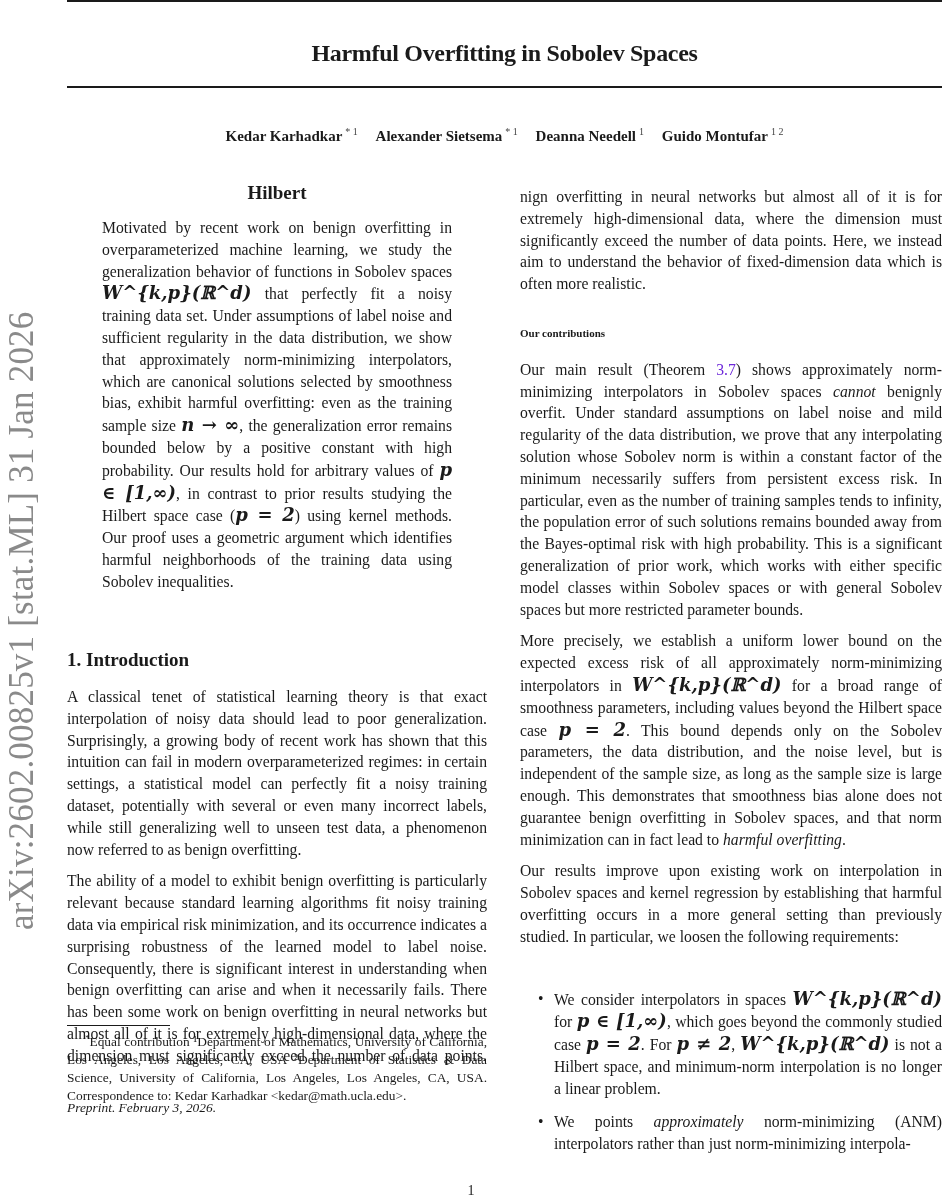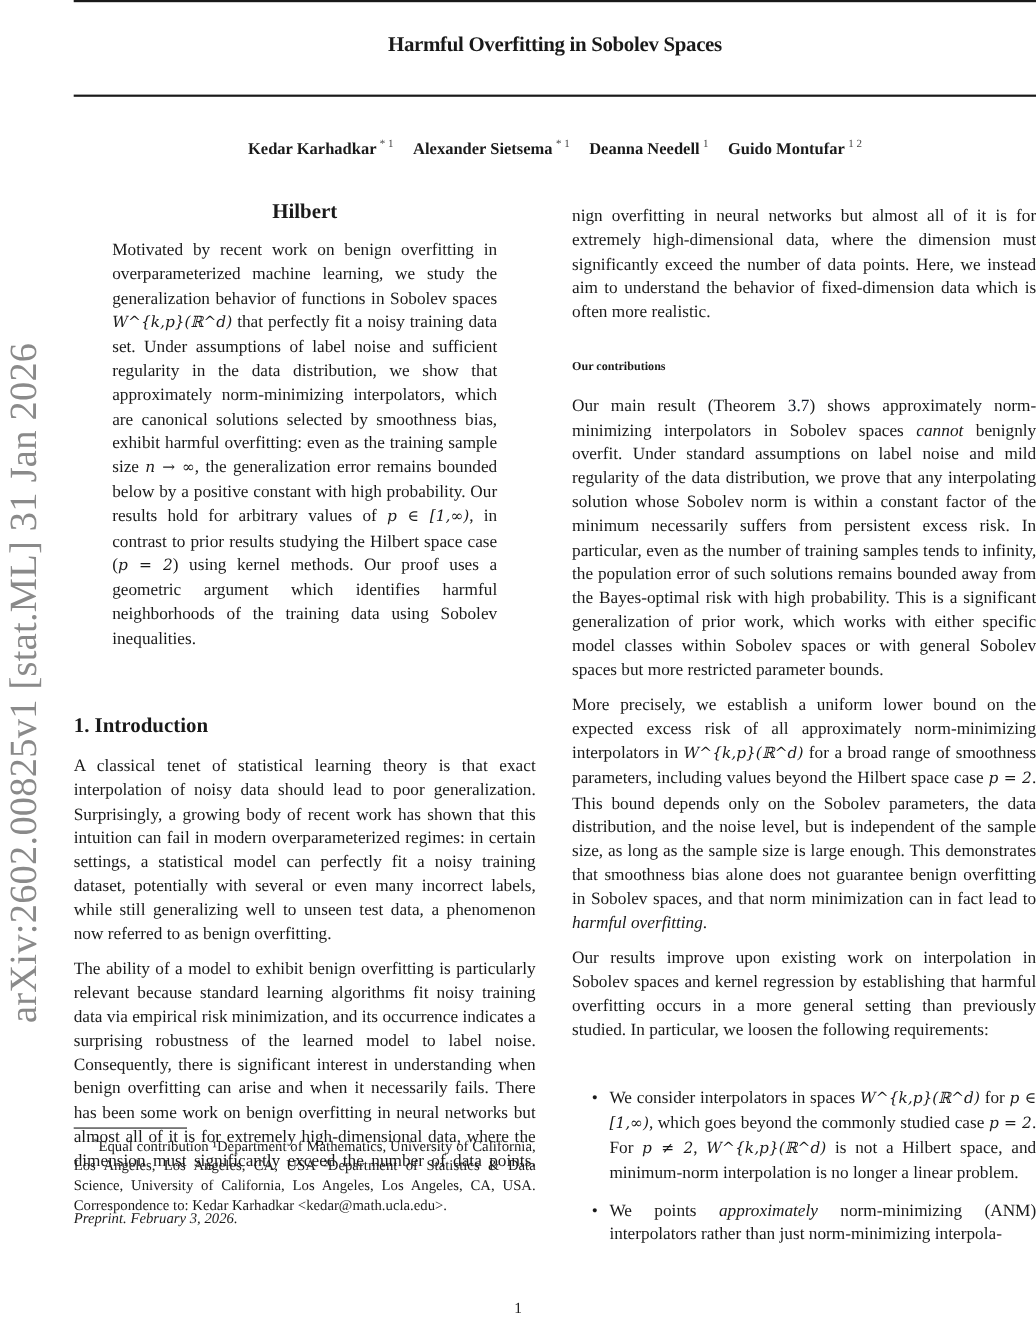--- a/index.html
+++ b/index.html
@@ -1,50 +1,50 @@
 <!DOCTYPE html>
 <html><head>
 <meta charset="utf-8">
 <style>
   html, body { margin:0; padding:0; background:#ffffff; }
   body { width:942px; height:1200px; position:relative; overflow:hidden;
          font-family:"Liberation Serif","DejaVu Serif",serif; color:#1a1a1a; }
   .rule { position:absolute; left:67px; width:875px; height:2px; background:#1a1a1a; }
   #rule-top { top:0px; height:2px; }
   #rule-mid { top:86px; height:2px; }
-  .title { position:absolute; top:30px; left:67px; width:875px; text-align:center;
-           font-size:19px; font-weight:bold; letter-spacing:-0.3px; }
+  .title { position:absolute; top:40px; left:67px; width:875px; text-align:center;
+           font-size:24px; font-weight:bold; letter-spacing:-0.3px; }
   .authors { position:absolute; top:126px; left:67px; width:875px; text-align:center;
              font-size:15px; font-weight:bold; }
   .authors .author { margin:0 7px; }
   .authors sup { font-weight:normal; font-size:10px; color:#444; margin-left:3px; }
   .arxiv { position:absolute; left:2px; top:930px; transform-origin:0 0; transform:rotate(-90deg);
            font-size:35px; color:#8a8a8a; white-space:nowrap; letter-spacing:0.2px; }
   .col { position:absolute; font-size:15.7px; line-height:21.8px; text-align:justify; }
   .colL { left:67px; width:420px; }
   .colR { left:520px; width:422px; }
   .abs-h { position:absolute; top:182px; left:102px; width:350px; text-align:center;
            font-size:19px; font-weight:bold; }
   .abs { position:absolute; top:217px; left:102px; width:350px; font-size:15.7px;
          line-height:21.8px; text-align:justify; hyphens:manual; }
   .h1 { position:absolute; left:67px; top:649px; font-size:19px; font-weight:bold; }
   .h2 { font-weight:bold; font-size:11px;margin-top:16px; }
   p { margin:0; }
-  .link { color:#0f172a; }
+  .link { color:#6d28d9; }
   em { font-style:italic; }
   .fn-rule { position:absolute; left:67px; top:1025px; width:103px; height:1px; background:#1a1a1a; }
   .footnote { position:absolute; left:67px; top:1030px; width:420px; font-size:13.4px;
               line-height:17.8px; text-align:justify; }
   .footnote sup { font-size:9px; }
   .preprint { position:absolute; left:67px; top:1100px; font-size:13.4px; font-style:italic; }
   .pagenum { position:absolute; top:1183px; left:0; width:942px; text-align:center; font-size:14px; }
   ul.bul { list-style:none; margin:0; padding:0; }
   ul.bul li { position:relative; padding-left:34px; margin-bottom:12px; }
   ul.bul li::before { content:"•"; position:absolute; left:18px; top:0; }
-  .m { font-style:italic; font-family:"DejaVu Serif","Liberation Serif",serif; font-size:14px; }
+  .m { font-style:italic; font-family:"DejaVu Serif","Liberation Serif",serif; font-size:18px;font-weight:bold; }
 </style>
 </head>
 <body>
 
 <div class="rule" id="rule-top"></div>
 <div class="title">Harmful Overfitting in Sobolev Spaces</div>
 <div class="rule" id="rule-mid"></div>
 
 <div class="authors">
   <span class="author"><span>Kedar Karhadkar</span><sup>* 1</sup></span>

